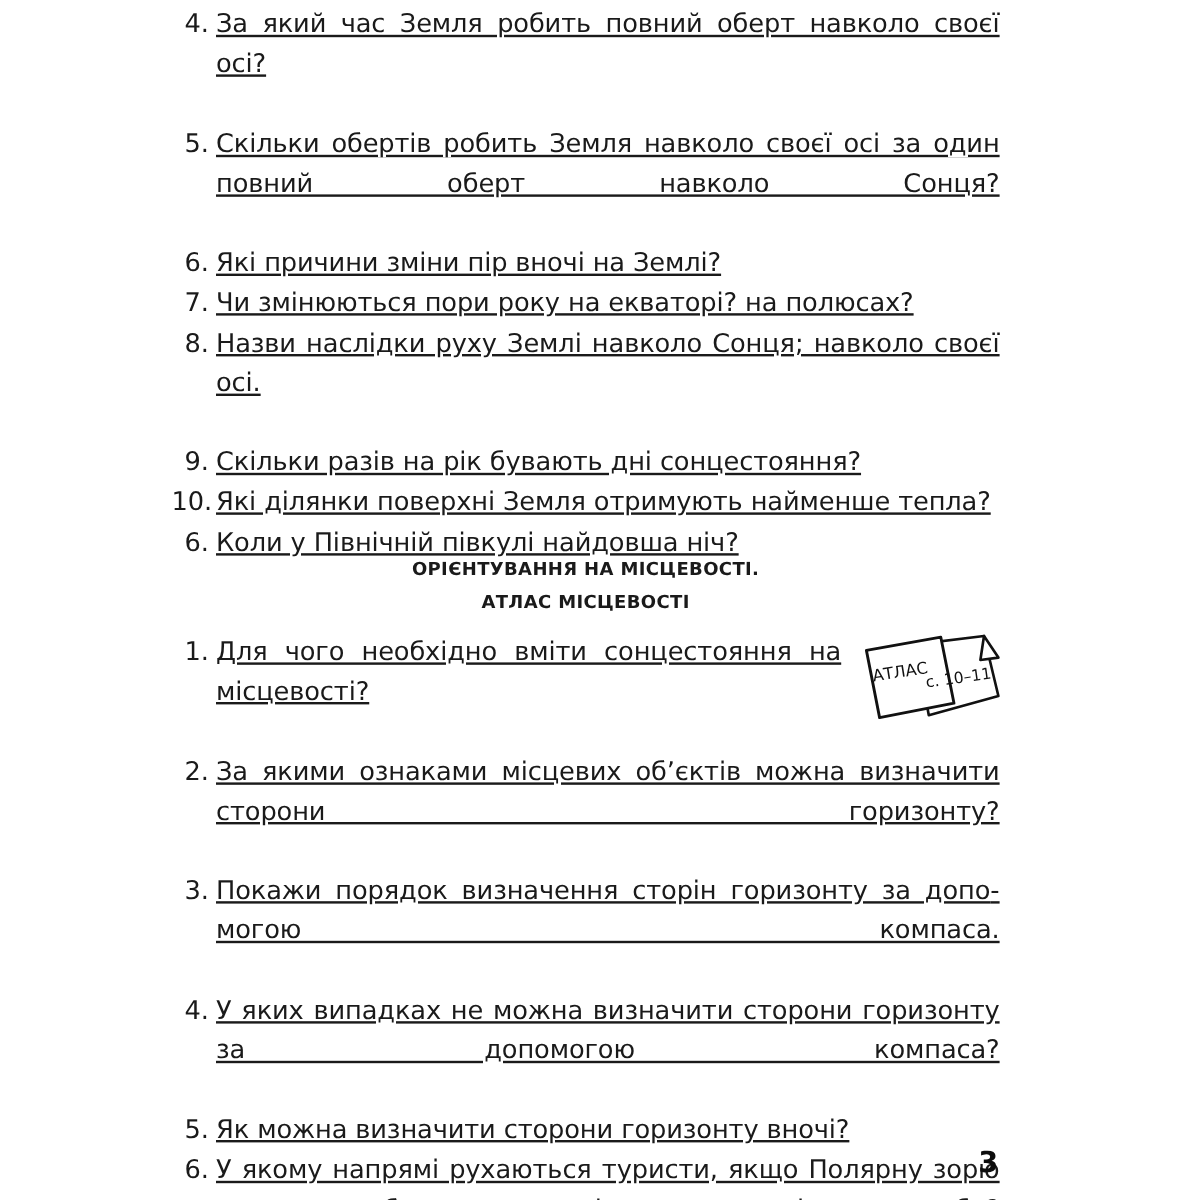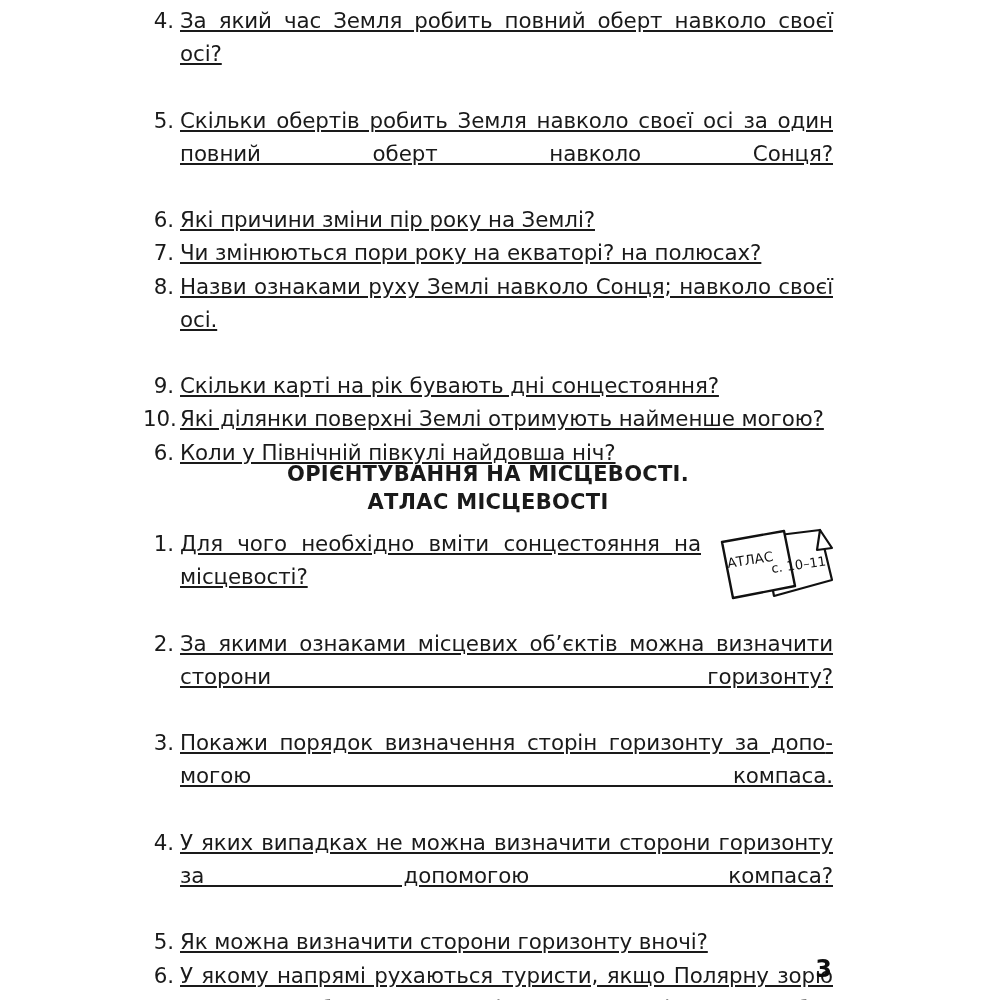--- a/index.html
+++ b/index.html
@@ -72,21 +72,21 @@
   .wrap-icon .txt { }
 
   
   .section-head {
     position: absolute;
     left: 143px;
     width: 690px;
     top: 460px;
     text-align: center;
     font-weight: bold;
-    font-size: 21px;
+    font-size: 15px;
     line-height: 28px;
     letter-spacing: 0.3px;
   }
   .section-head .hl { display: block; white-space: nowrap; }
 
   
   .atlas-icon {
     position: absolute;
     left: 716px;
     top: 528px;
@@ -122,37 +122,37 @@
     <li class="qitem">
       <span class="num">4.</span>
       <span class="txt">За який час Земля робить повний оберт навколо своєї осі?</span>
     </li>
     <li class="qitem">
       <span class="num">5.</span>
       <span class="txt">Скільки обертів робить Земля навколо своєї осі за один повний оберт навколо Сонця?</span>
     </li>
     <li class="qitem noj">
       <span class="num">6.</span>
-      <span class="txt">Які причини зміни пір року на Землі?</span>
+      <span class="txt">Які причини зміни пір вночі на Землі?</span>
     </li>
     <li class="qitem noj">
       <span class="num">7.</span>
       <span class="txt">Чи змінюються пори року на екваторі? на полюсах?</span>
     </li>
     <li class="qitem">
       <span class="num">8.</span>
-      <span class="txt">Назви ознаками руху Землі навколо Сонця; навколо своєї осі.</span>
+      <span class="txt">Назви наслідки руху Землі навколо Сонця; навколо своєї осі.</span>
     </li>
     <li class="qitem noj">
       <span class="num">9.</span>
-      <span class="txt">Скільки карті на рік бувають дні сонцестояння?</span>
+      <span class="txt">Скільки разів на рік бувають дні сонцестояння?</span>
     </li>
     <li class="qitem noj">
       <span class="num">10.</span>
-      <span class="txt">Які ділянки поверхні Землі отримують найменше могою?</span>
+      <span class="txt">Які ділянки поверхні Земля отримують найменше тепла?</span>
     </li>
     <li class="qitem noj">
       <span class="num">6.</span>
       <span class="txt">Коли у Північній півкулі найдовша ніч?</span>
     </li>
   </ol>
 
   <div class="section-head">
     <span class="hl">ОРІЄНТУВАННЯ НА МІСЦЕВОСТІ.</span>
     <span class="hl">АТЛАС МІСЦЕВОСТІ</span>

